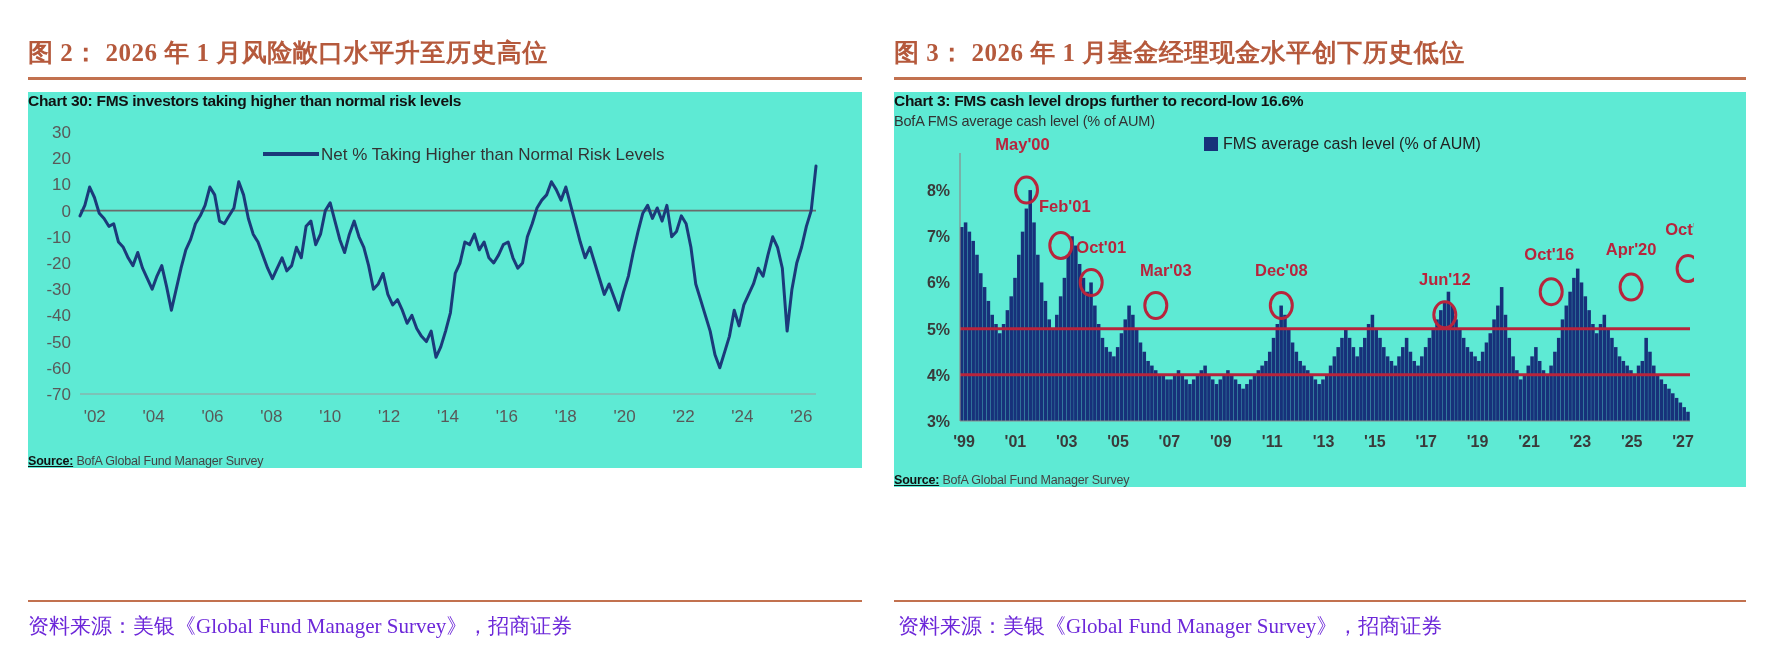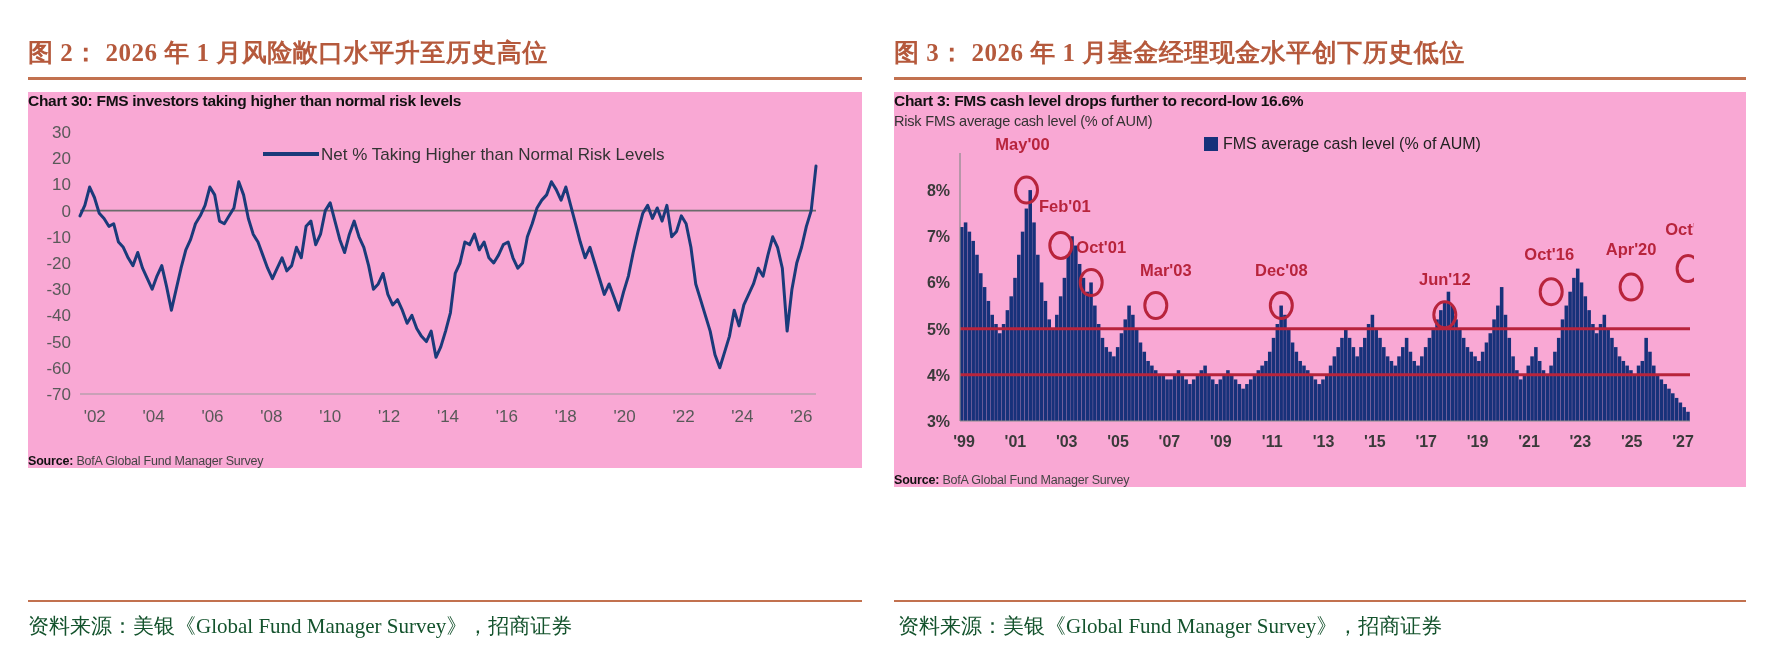--- a/index.html
+++ b/index.html
@@ -28,47 +28,47 @@
     letter-spacing:.5px;
     white-space:nowrap;
     line-height:34px;
   }
   .fig-rule{
     position:absolute;left:0;right:0;bottom:2px;
     height:3px;background:#c2714f;
   }
 
   
-  .card{position:relative;margin-top:10px;background:#f9a8d4;}
+  .card{position:relative;margin-top:10px;background:#5eead4;}
   .card-title{
     font-family:"Liberation Sans", sans-serif;
     font-weight:bold;font-size:15.5px;color:#111;
     letter-spacing:-0.3px;
     white-space:nowrap;
   }
   .card-sub{
     font-size:14.5px;color:#333;margin-top:3px;letter-spacing:-0.2px;
     white-space:nowrap;
   }
   .plot-wrap{position:relative;margin-top:8px;height:330px;}
   svg{display:block;}
 
   .src{
     font-size:12.5px;color:#444;margin-top:6px;letter-spacing:-0.2px;
   }
-  .src b{color:#111;}
+  .src b{color:#111;text-decoration:underline;}
 
   .foot-rule{
     position:absolute;left:28px;right:22px;bottom:46px;height:2.5px;background:#c2714f;
   }
   .panel.right .foot-rule{left:10px;right:22px;}
   .foot-note{
     position:absolute;bottom:8px;left:28px;right:36px;
     font-family:"Liberation Serif", serif;
-    font-size:21px;color:#14532d;white-space:nowrap;
+    font-size:21px;color:#6d28d9;white-space:nowrap;
   }
   .panel.right .foot-note{left:14px;}
 
   .divider{
     position:absolute;left:883px;top:0;width:2px;height:648px;background:#ffffff;
   }
 </style>
 </head>
 <body>
 
@@ -131,21 +131,21 @@
 
   <div class="panel right">
 
     <div class="fig-head">
       <div class="fig-title">图 3： 2026 年 1 月基金经理现金水平创下历史低位</div>
       <div class="fig-rule"></div>
     </div>
 
     <div class="card">
       <div class="card-title">Chart 3: FMS cash level drops further to record-low 16.6%</div>
-      <div class="card-sub">Risk FMS average cash level (% of AUM)</div>
+      <div class="card-sub">BofA FMS average cash level (% of AUM)</div>
 
       <div class="plot-wrap">
         <svg id="svg-right" width="800" height="330" viewBox="0 0 800 330">
             <text x="56" y="290" text-anchor="end" font-family="&quot;Liberation Sans&quot;, sans-serif" font-size="16" font-weight="bold" fill="#3a3a3a">3%</text>
             <text x="56" y="243.8181818181818" text-anchor="end" font-family="&quot;Liberation Sans&quot;, sans-serif" font-size="16" font-weight="bold" fill="#3a3a3a">4%</text>
             <text x="56" y="197.63636363636363" text-anchor="end" font-family="&quot;Liberation Sans&quot;, sans-serif" font-size="16" font-weight="bold" fill="#3a3a3a">5%</text>
             <text x="56" y="151.45454545454547" text-anchor="end" font-family="&quot;Liberation Sans&quot;, sans-serif" font-size="16" font-weight="bold" fill="#3a3a3a">6%</text>
             <text x="56" y="105.27272727272728" text-anchor="end" font-family="&quot;Liberation Sans&quot;, sans-serif" font-size="16" font-weight="bold" fill="#3a3a3a">7%</text>
             <text x="56" y="59.09090909090909" text-anchor="end" font-family="&quot;Liberation Sans&quot;, sans-serif" font-size="16" font-weight="bold" fill="#3a3a3a">8%</text>
             <g>

